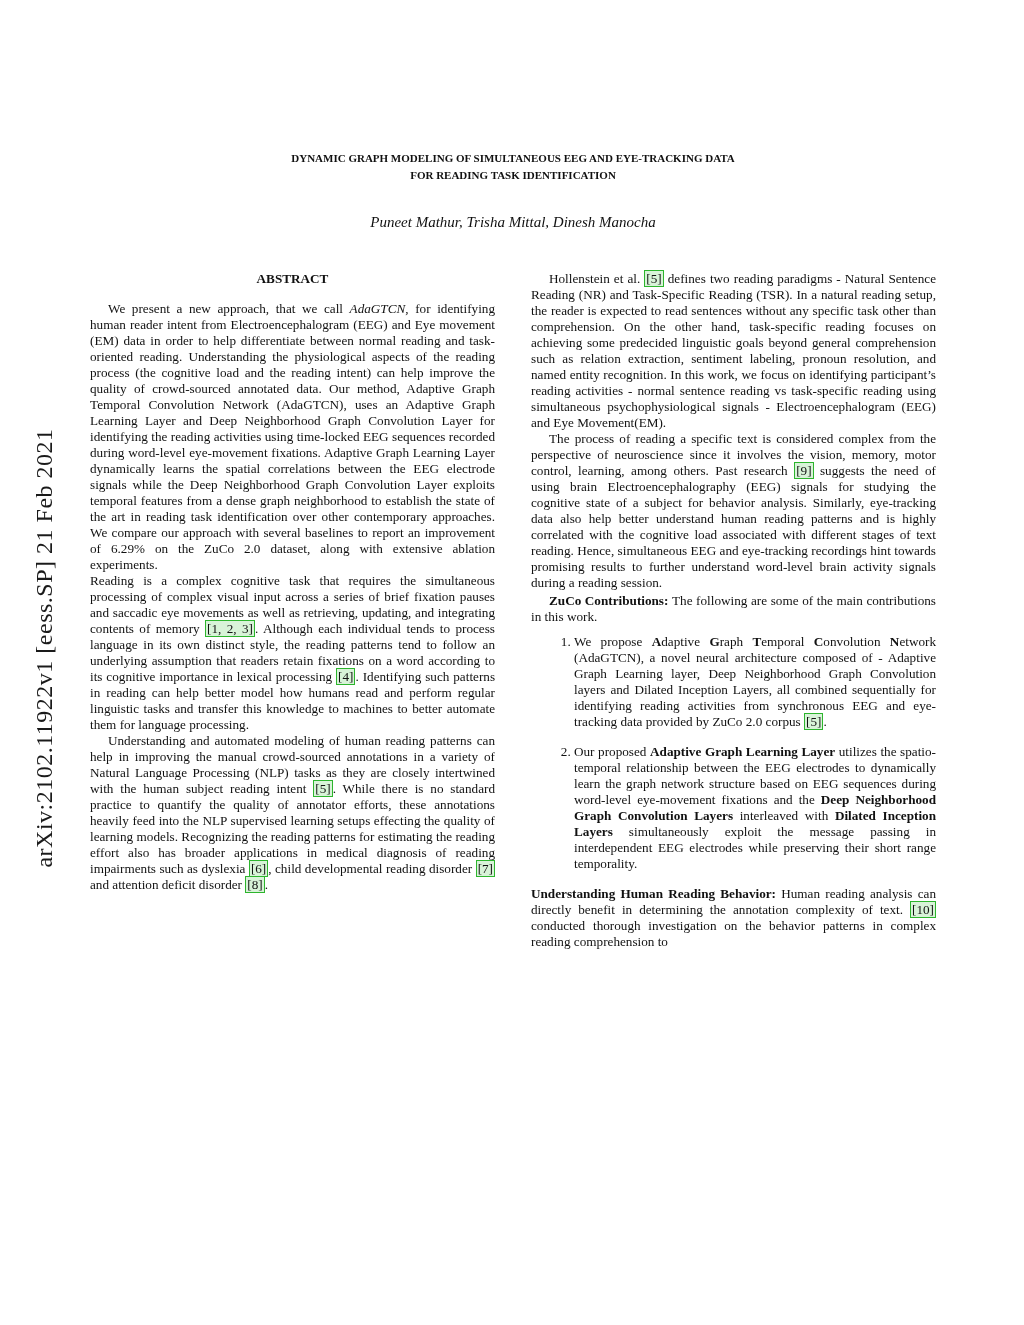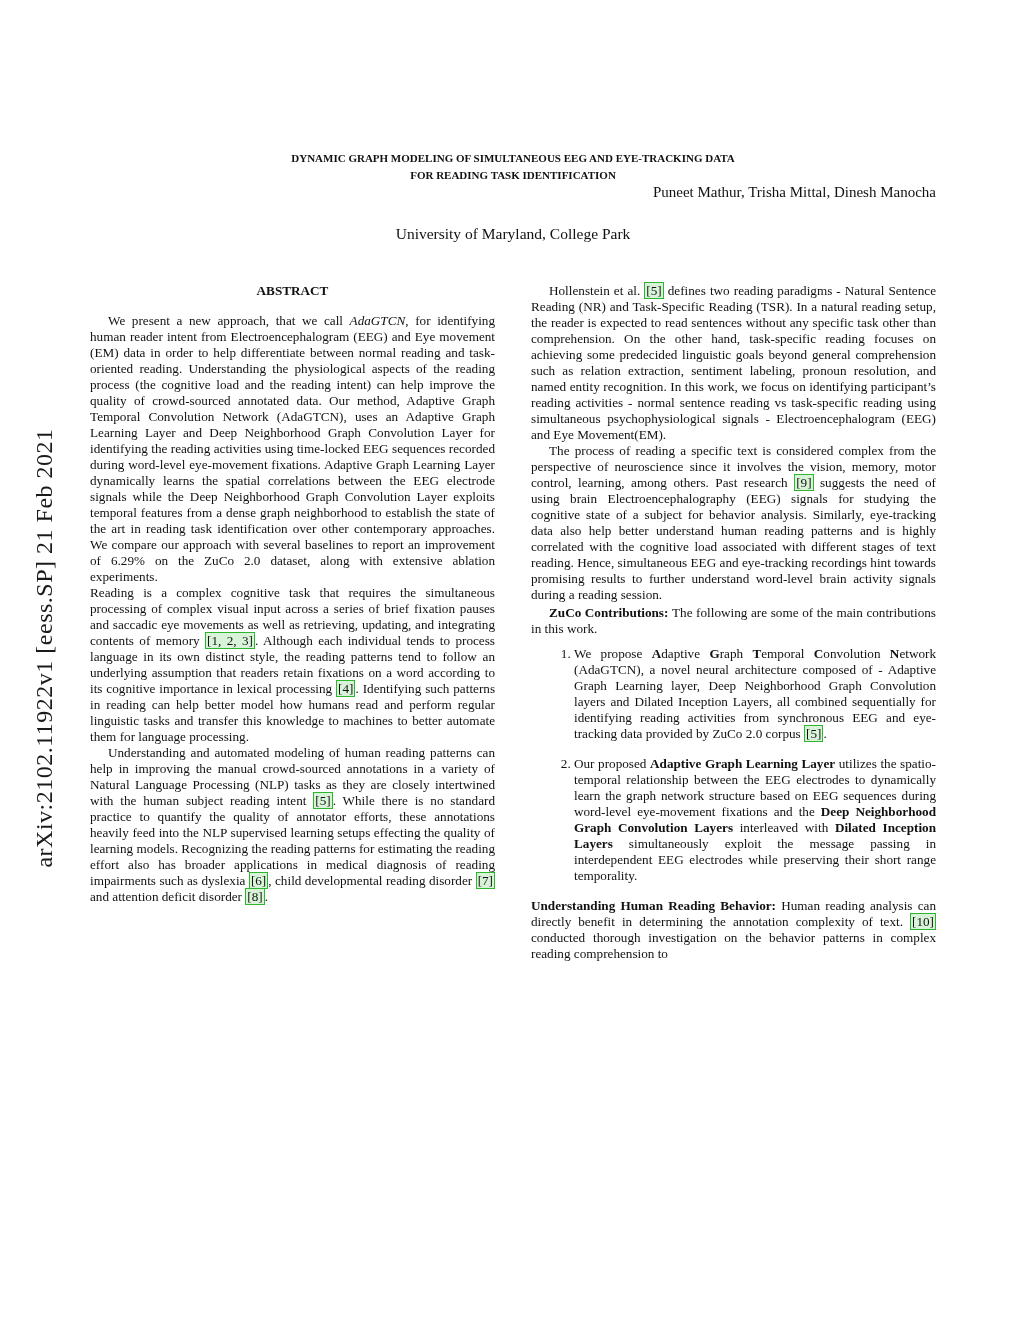--- a/index.html
+++ b/index.html
@@ -29,22 +29,24 @@
     top: 150px;
     width: 846px;
   }
   .title {
     text-align: center;
     font-weight: bold;
     font-size: 11px;
     line-height: 1.55;
   }
   .authors {
-    text-align: right;
+    text-align: center;
+    font-style: italic;
     font-size: 15px;
+    margin-top: 30px;
   }
   .affiliation {
     text-align: center;
     font-size: 15.5px;
     margin-top: 24px;
   }
   .columns {
     display: flex;
     gap: 36px;
     margin-top: 40px;
@@ -94,21 +96,20 @@
 
   <div class="content">
 
     <h1 class="title">
       <span>DYNAMIC GRAPH MODELING OF SIMULTANEOUS EEG AND EYE-TRACKING DATA</span><br>
       <span>FOR READING TASK IDENTIFICATION</span>
     </h1>
 
     <div class="authors">Puneet Mathur, Trisha Mittal, Dinesh Manocha</div>
 
-    <div class="affiliation">University of Maryland, College Park</div>
 
     <div class="columns">
 
       <div class="col">
         <div class="sec-heading">ABSTRACT</div>
 
         <p class="indent"><span>We present a new approach, that we call </span><span class="run-i">AdaGTCN</span><span>, for identifying human reader intent from Electroencephalogram (EEG) and Eye movement (EM) data in order to help differentiate between normal reading and task-oriented reading. Understanding the physiological aspects of the reading process (the cognitive load and the reading intent) can help improve the quality of crowd-sourced annotated data. Our method, Adaptive Graph Temporal Convolution Network (AdaGTCN), uses an Adaptive Graph Learning Layer and Deep Neighborhood Graph Convolution Layer for identifying the reading activities using time-locked EEG sequences recorded during word-level eye-movement fixations. Adaptive Graph Learning Layer dynamically learns the spatial correlations between the EEG electrode signals while the Deep Neighborhood Graph Convolution Layer exploits temporal features from a dense graph neighborhood to establish the state of the art in reading task identification over other contemporary approaches. We compare our approach with several baselines to report an improvement of 6.29% on the ZuCo 2.0 dataset, along with extensive ablation experiments.</span></p>
 
 
 

